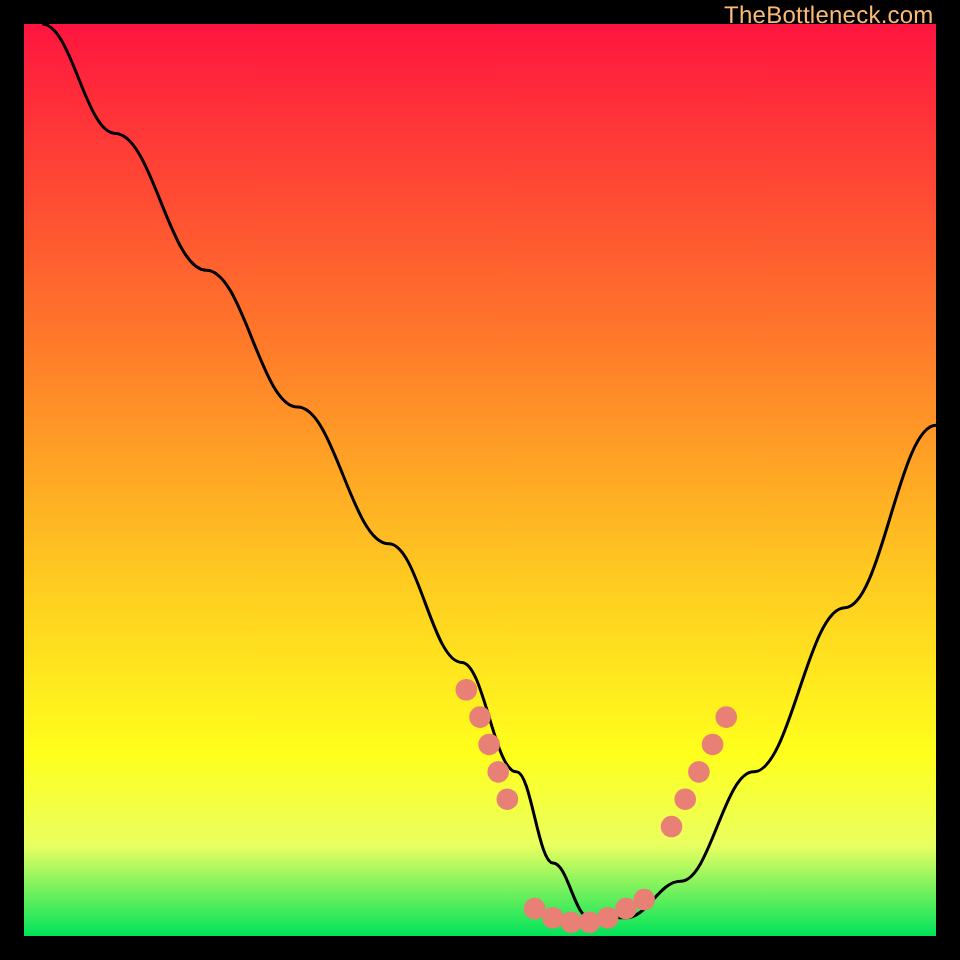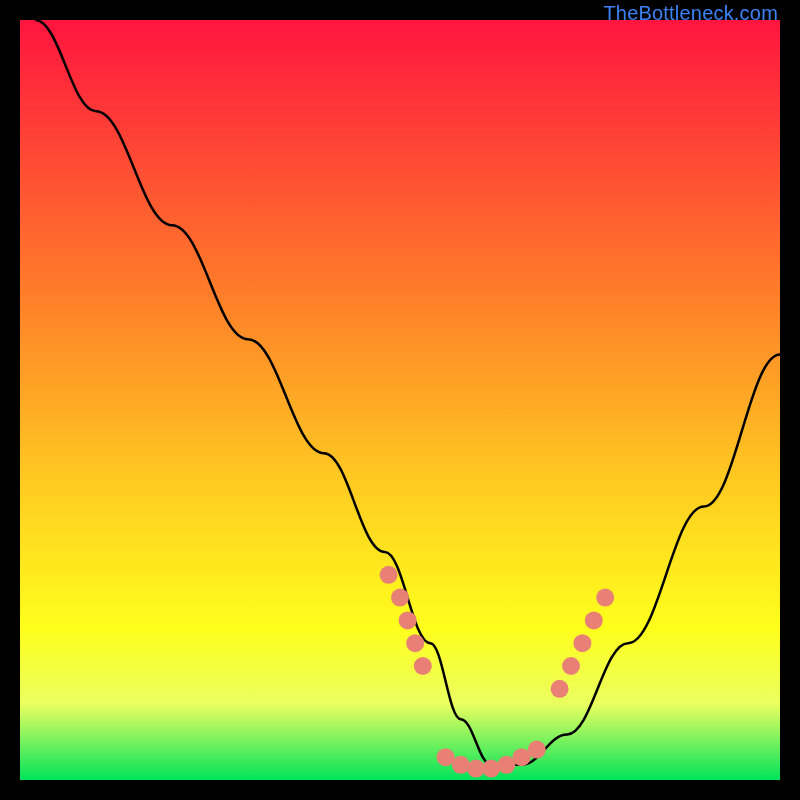--- a/index.html
+++ b/index.html
@@ -1,17 +1,17 @@
 <!DOCTYPE html>
 <html><head>
 <meta charset="utf-8">
 <style>
   html,body{margin:0;padding:0;background:#000;width:800px;height:800px;overflow:hidden;font-family:Arial,Helvetica,sans-serif}
   .plot-area{position:absolute;left:20px;top:20px;width:760px;height:760px}
-  .watermark{position:absolute;right:22px;top:2px;color:#3b82f6;font-size:20px;font-weight:400;letter-spacing:.2px}
+  .watermark{position:absolute;right:22px;top:2px;color:#fdba74;font-size:20px;font-weight:400;letter-spacing:.2px}
   svg{position:absolute;left:0;top:0}
 </style>
 </head>
 <body>
 
 <div class="watermark">TheBottleneck.com</div>
 
 <div class="plot-area">
   <svg id="chart-svg" width="760" height="760" viewBox="0 0 760 760">
     <defs>

